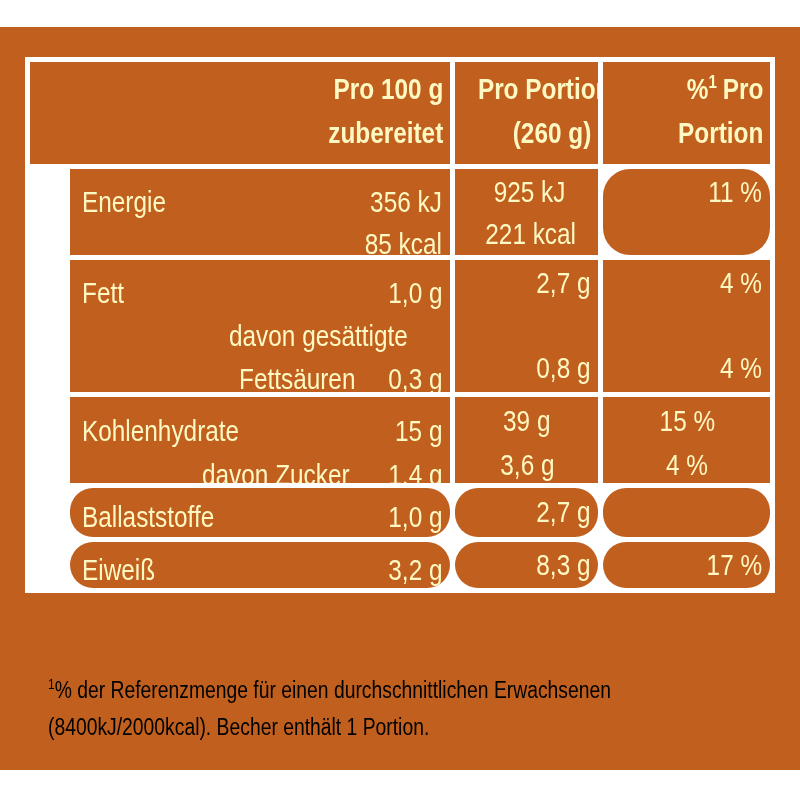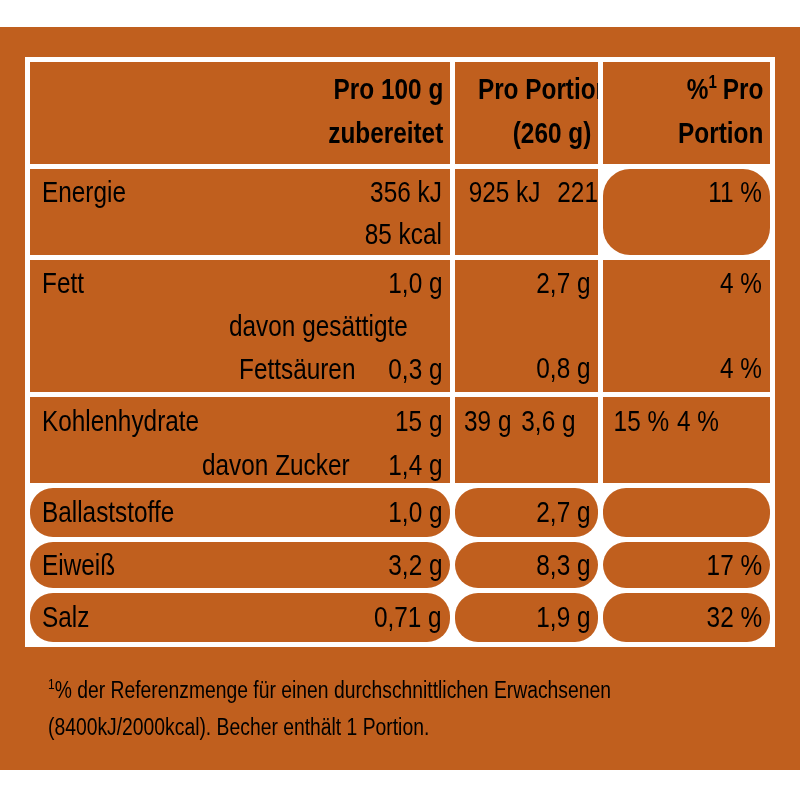--- a/index.html
+++ b/index.html
@@ -13,39 +13,39 @@
     background:#c05f1e;color:#ffffff;
   }
   .ntable{
     position:absolute;left:25px;top:30px;width:740px;
     background:#ffffff;padding:5px;
     display:flex;flex-direction:column;gap:5px;
   }
   .row{
     display:grid;grid-template-columns:420px 143px 167px;column-gap:5px;
   }
-  .cell{background:#c05f1e;color:#000000;overflow:hidden;}
+  .cell{background:#c05f1e;color:#fef9c3;overflow:hidden;}
   
   .cl{display:inline-block;transform:scaleX(.84);transform-origin:0 50%;white-space:nowrap;}
   .cr{display:inline-block;transform:scaleX(.84);transform-origin:100% 50%;white-space:nowrap;}
   .bl{display:block;transform:scaleX(.84);transform-origin:100% 50%;text-align:right;white-space:nowrap;}
   
   .r-head{height:102px;}
   .r-head .cell{font-weight:700;font-size:29px;line-height:44px;padding-top:5px;box-sizing:border-box;}
   .hline{display:block;transform:scaleX(.84);transform-origin:100% 50%;text-align:right;padding-right:8px;white-space:nowrap;}
   .hline sup{font-size:62%;line-height:0;}
   .sup-gap{margin-right:7px;}
   
   .cell{font-size:29px;font-weight:400;}
-  .c1pad{padding:2px 8px 2px 12px;box-sizing:border-box;}
+  .c1pad{padding:12px 8px 2px 12px;box-sizing:border-box;margin-left:40px;}
   
   .r-energie{height:86px;}
   .r-energie .cell{line-height:42px;}
   .flexline{display:flex;justify-content:space-between;align-items:flex-start;}
-  .stack{display:flex;flex-direction:row;align-items:flex-start;padding:2px 8px 0 0;box-sizing:border-box;}
+  .stack{display:flex;flex-direction:column;align-items:center;padding:2px 8px 0 0;box-sizing:border-box;}
   .topright{display:flex;justify-content:flex-end;align-items:flex-start;padding:2px 8px 0 0;box-sizing:border-box;border-radius:27px;}
   
   .r-fett{height:132px;}
   .r-fett .cell{line-height:43px;}
   .r-kohlen{height:86px;}
   .r-kohlen .cell{line-height:44px;}
   .fl{display:flex;justify-content:space-between;align-items:baseline;}
   .indent{padding-left:14px;justify-content:flex-end;}
   .between{display:flex;flex-direction:column;justify-content:space-between;align-items:flex-end;padding:2px 8px 2px 0;box-sizing:border-box;}
   
@@ -165,32 +165,20 @@
         <span class="cr">3,2 g</span>
       </div>
       <div class="cell sv">
         <span class="cr">8,3 g</span>
       </div>
       <div class="cell sv">
         <span class="cr">17 %</span>
       </div>
     </div>
 
-    <div class="row r-single">
-      <div class="cell sl c1pad">
-        <span class="cl">Salz</span>
-        <span class="cr">0,71 g</span>
-      </div>
-      <div class="cell sv">
-        <span class="cr">1,9 g</span>
-      </div>
-      <div class="cell sv">
-        <span class="cr">32 %</span>
-      </div>
-    </div>
 
   </div>
 
   <div class="footnote">
     <span class="fnline"><sup>1</sup><span>% der Referenzmenge für einen durchschnittlichen Erwachsenen</span></span>
     <span class="fnline">(8400kJ/2000kcal). Becher enthält 1 Portion.</span>
   </div>
 
 </div>
 

